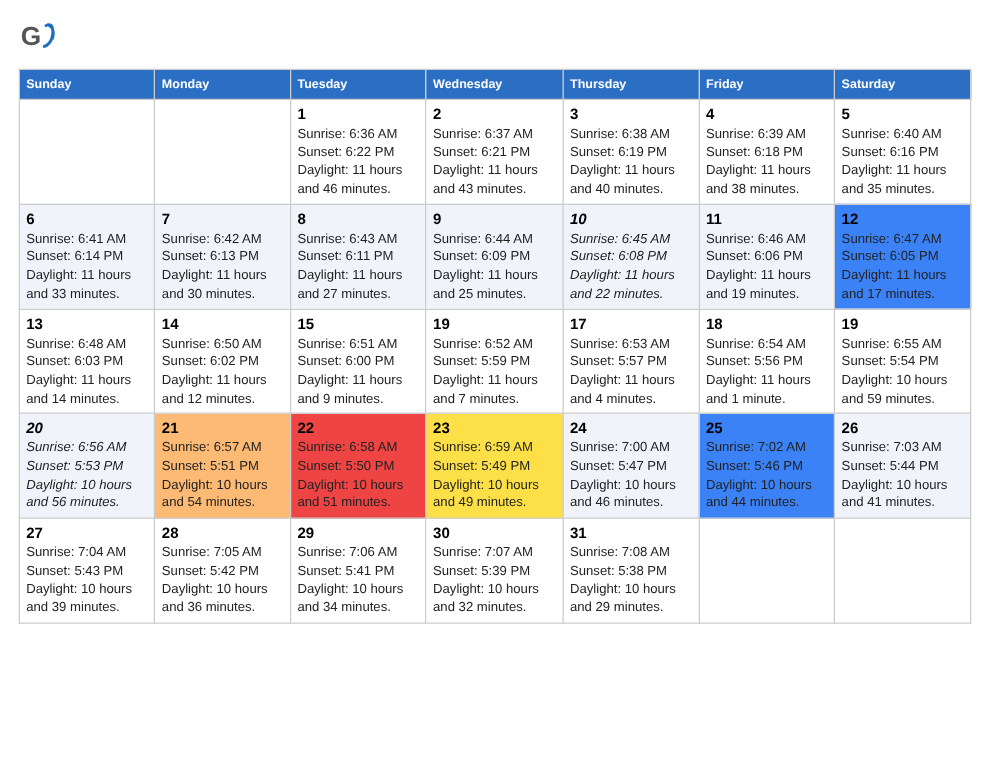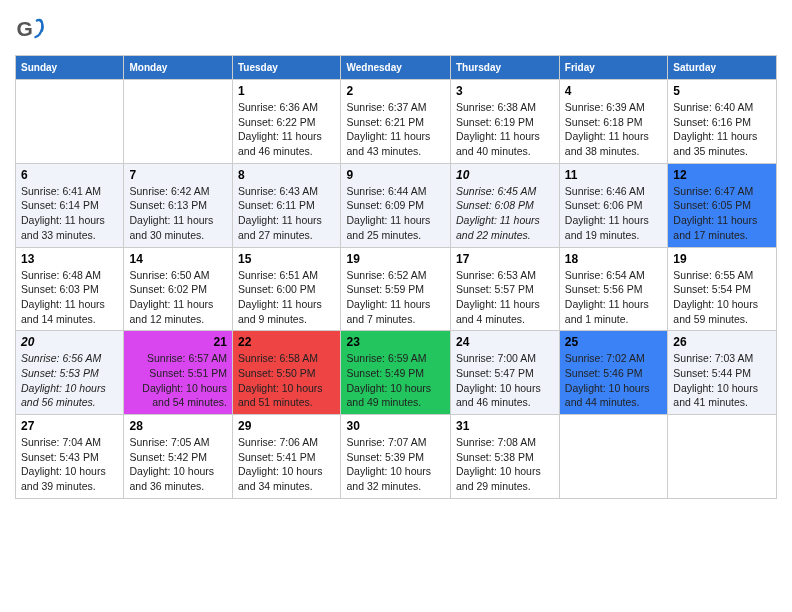--- a/index.html
+++ b/index.html
@@ -132,23 +132,23 @@
         <td><span class="day-num">13</span><span class="cell-text">Sunrise: 6:48 AM<br>Sunset: 6:03 PM<br>Daylight: 11 hours and 14 minutes.</span></td>
         <td><span class="day-num">14</span><span class="cell-text">Sunrise: 6:50 AM<br>Sunset: 6:02 PM<br>Daylight: 11 hours and 12 minutes.</span></td>
         <td><span class="day-num">15</span><span class="cell-text">Sunrise: 6:51 AM<br>Sunset: 6:00 PM<br>Daylight: 11 hours and 9 minutes.</span></td>
         <td><span class="day-num">19</span><span class="cell-text">Sunrise: 6:52 AM<br>Sunset: 5:59 PM<br>Daylight: 11 hours and 7 minutes.</span></td>
         <td><span class="day-num">17</span><span class="cell-text">Sunrise: 6:53 AM<br>Sunset: 5:57 PM<br>Daylight: 11 hours and 4 minutes.</span></td>
         <td><span class="day-num">18</span><span class="cell-text">Sunrise: 6:54 AM<br>Sunset: 5:56 PM<br>Daylight: 11 hours and 1 minute.</span></td>
         <td><span class="day-num">19</span><span class="cell-text">Sunrise: 6:55 AM<br>Sunset: 5:54 PM<br>Daylight: 10 hours and 59 minutes.</span></td>
       </tr>
       <tr>
         <td style="background: rgb(240, 244, 250); font-style: italic;"><span class="day-num">20</span><span class="cell-text">Sunrise: 6:56 AM<br>Sunset: 5:53 PM<br>Daylight: 10 hours and 56 minutes.</span></td>
-        <td style="background: #d946ef; text-align: right;"><span class="day-num">21</span><span class="cell-text">Sunrise: 6:57 AM<br>Sunset: 5:51 PM<br>Daylight: 10 hours and 54 minutes.</span></td>
+        <td style="background: #fdba74;"><span class="day-num">21</span><span class="cell-text">Sunrise: 6:57 AM<br>Sunset: 5:51 PM<br>Daylight: 10 hours and 54 minutes.</span></td>
         <td style="background: #ef4444; margin-top: 18px;"><span class="day-num">22</span><span class="cell-text">Sunrise: 6:58 AM<br>Sunset: 5:50 PM<br>Daylight: 10 hours and 51 minutes.</span></td>
-        <td style="background: #22c55e; margin-top: 40px;"><span class="day-num">23</span><span class="cell-text">Sunrise: 6:59 AM<br>Sunset: 5:49 PM<br>Daylight: 10 hours and 49 minutes.</span></td>
+        <td style="background: #fde047; margin-top: 40px;"><span class="day-num">23</span><span class="cell-text">Sunrise: 6:59 AM<br>Sunset: 5:49 PM<br>Daylight: 10 hours and 49 minutes.</span></td>
         <td style="background: rgb(240, 244, 250);"><span class="day-num">24</span><span class="cell-text">Sunrise: 7:00 AM<br>Sunset: 5:47 PM<br>Daylight: 10 hours and 46 minutes.</span></td>
         <td style="background: #3b82f6;"><span class="day-num">25</span><span class="cell-text">Sunrise: 7:02 AM<br>Sunset: 5:46 PM<br>Daylight: 10 hours and 44 minutes.</span></td>
         <td style="background: rgb(240, 244, 250); margin-top: 37px;"><span class="day-num">26</span><span class="cell-text">Sunrise: 7:03 AM<br>Sunset: 5:44 PM<br>Daylight: 10 hours and 41 minutes.</span></td>
       </tr>
       <tr>
         <td><span class="day-num">27</span><span class="cell-text">Sunrise: 7:04 AM<br>Sunset: 5:43 PM<br>Daylight: 10 hours and 39 minutes.</span></td>
         <td><span class="day-num">28</span><span class="cell-text">Sunrise: 7:05 AM<br>Sunset: 5:42 PM<br>Daylight: 10 hours and 36 minutes.</span></td>
         <td><span class="day-num">29</span><span class="cell-text">Sunrise: 7:06 AM<br>Sunset: 5:41 PM<br>Daylight: 10 hours and 34 minutes.</span></td>
         <td><span class="day-num">30</span><span class="cell-text">Sunrise: 7:07 AM<br>Sunset: 5:39 PM<br>Daylight: 10 hours and 32 minutes.</span></td>
         <td><span class="day-num">31</span><span class="cell-text">Sunrise: 7:08 AM<br>Sunset: 5:38 PM<br>Daylight: 10 hours and 29 minutes.</span></td>

